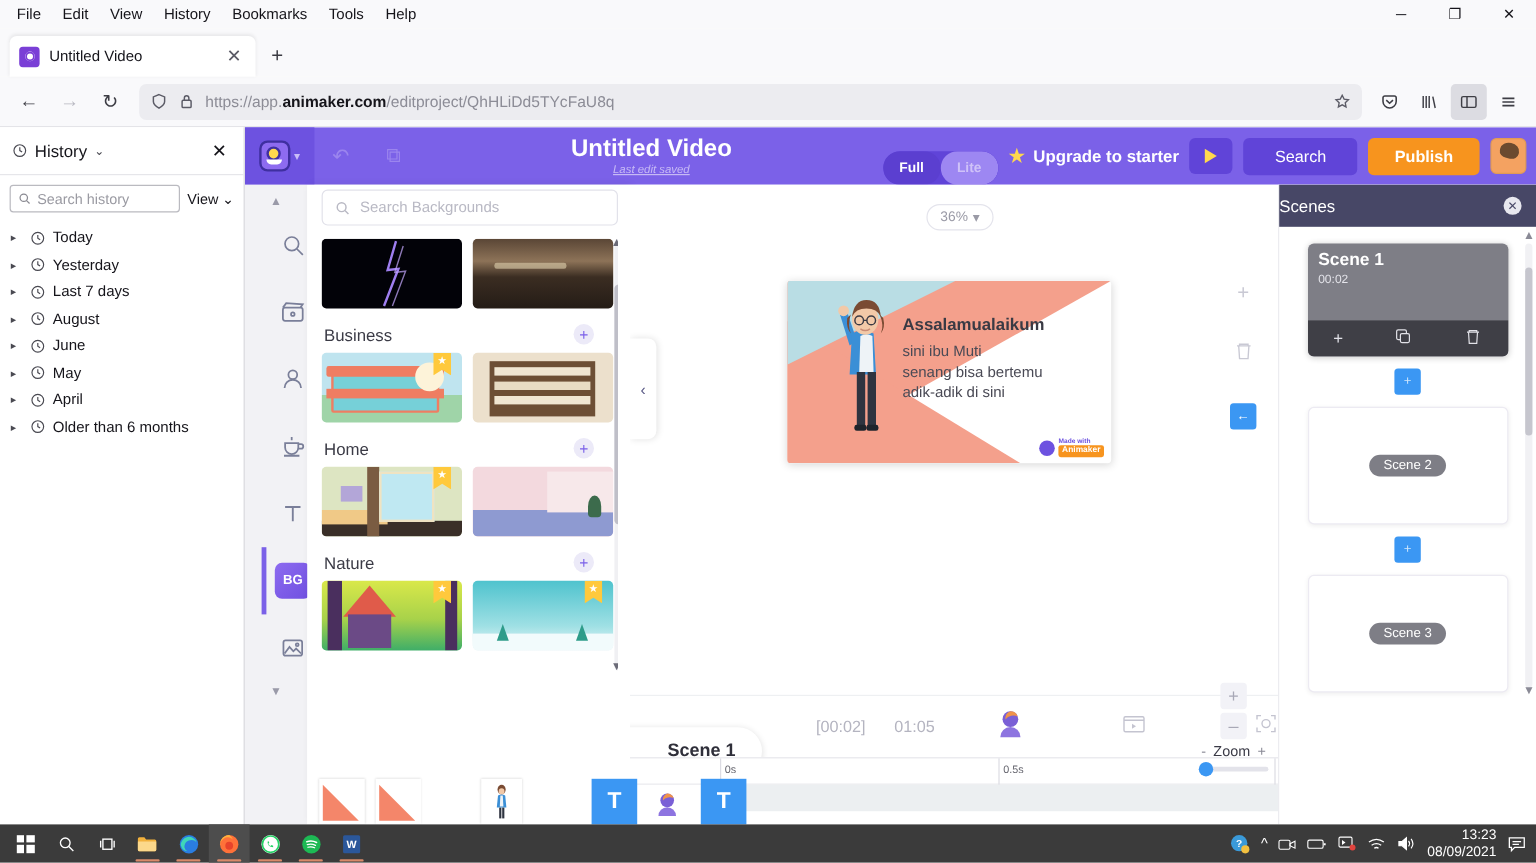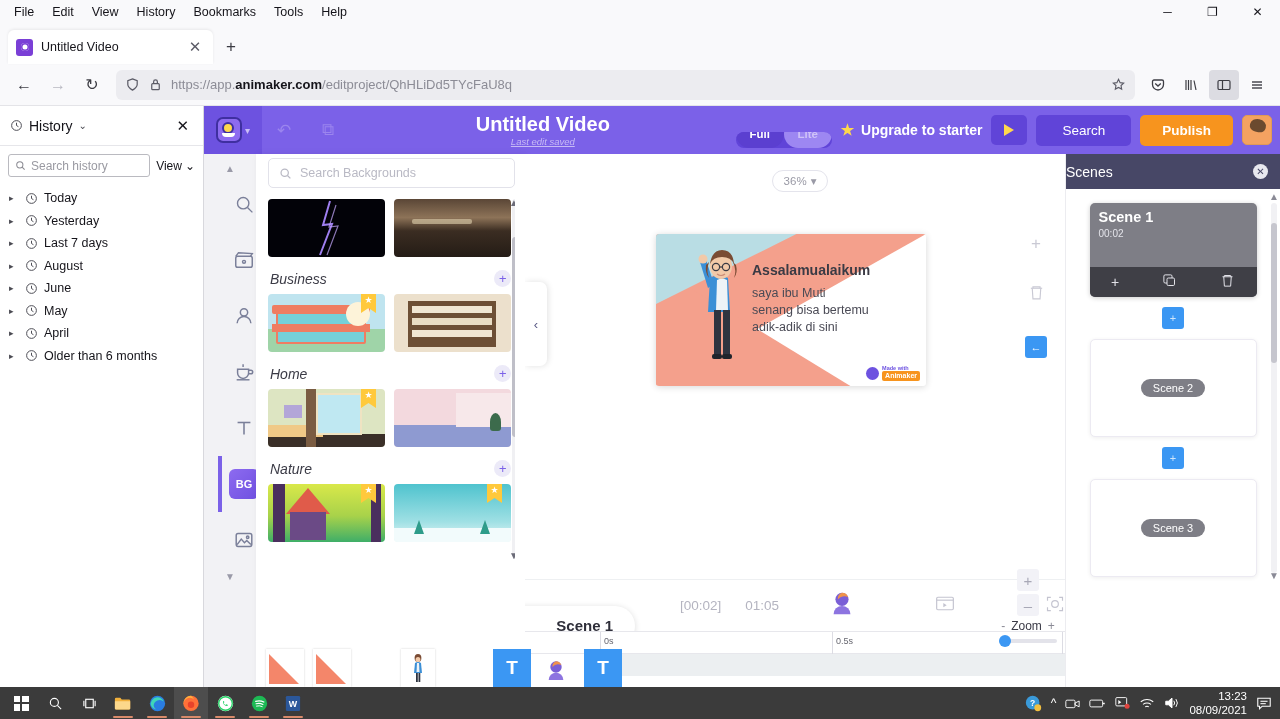--- a/index.html
+++ b/index.html
@@ -146,21 +146,21 @@
   .am-tool { width: 44px; height: 48px; display:flex; align-items:center;
     justify-content:center; color: #9b85ee; font-size: 17px; }
   .am-title-wrap { flex: 1; text-align: center; }
   .am-title { font-size: 20px; font-weight: 700; color: #ffffff; line-height:1.1;}
   .am-subtitle {
     font-size: 9.5px; color: #c7baf5; font-style: italic;
     text-decoration: underline; margin-top: 1px;
   }
   .am-right { display: flex; align-items: center; gap: 9px; }
   .am-toggle {
-    display: flex; background: #6044d8; border-radius: 16px; height: 16px;
+    display: flex; background: #6044d8; border-radius: 16px; height: 28px;
     align-items: flex-end; overflow: hidden; width: 96px; margin-top: 20px;
   }
   .am-toggle span {
     flex: 1; text-align: center; font-size: 11.5px; font-weight: 700;
     color: #c0aff5; line-height: 28px;
   }
   .am-toggle span.on { background: #5b3fd0; color: #ffffff; border-radius:16px; height:28px;}
   .am-toggle span.off { background: #9d87f2; color:#cfc2f8; border-radius:16px; height:28px;}
   .am-upgrade {
     display: flex; align-items: center; gap: 7px; font-size: 14px;
@@ -232,22 +232,21 @@
   }
   .bg-search-ph { font-size: 12.5px; color: #b9b9c4; }
   .bg-scrollarea { position: relative; height: 360px; overflow: hidden; }
   .bg-row { display: flex; gap: 9px; margin-bottom: 4px; }
   .bg-thumb {
     width: 117px; height: 58px; border-radius: 4px; overflow: hidden;
     position: relative; flex: none; background:#ddd;
   }
   .bg-cat {
     display: flex; align-items: center; justify-content: space-between;
-    margin: 13px 4px 7px 2px;
-    font-style: italic;
+    margin: 13px 20px 7px 2px;
   }
   .bg-cat-name { font-size: 14px; color: #3b3b46; }
   .bg-plus {
     width: 17px; height: 17px; border-radius: 50%; background: #eceaf8;
     color: #7b61e8; font-size: 13px; display: flex; align-items: center;
     justify-content: center; line-height: 1;
   }
   .crown {
     position: absolute; top: 0; right: 9px; width: 15px; height: 19px;
     background: #ffc93c; clip-path: polygon(0 0,100% 0,100% 100%,50% 74%,0 100%);
@@ -819,21 +818,21 @@
           <path d="M25 14 q-3 9 0 16 q-4 -5 -3 -13z" fill="#7a4b33"></path>
           <path d="M49 14 q4 9 1 16 q4 -5 2 -13z" fill="#7a4b33"></path>
           <circle cx="32" cy="19" r="3.6" fill="none" stroke="#3a3a44" stroke-width="1.2"></circle>
           <circle cx="42" cy="19" r="3.6" fill="none" stroke="#3a3a44" stroke-width="1.2"></circle>
           <line x1="35.6" y1="19" x2="38.4" y2="19" stroke="#3a3a44" stroke-width="1.2"></line>
           <path d="M33 26 q4 3 8 0" stroke="#c98c76" stroke-width="1.2" fill="none"></path>
         </svg>
 
         <div class="canvas-text">
           <div class="ct-head">Assalamualaikum</div>
-          <div class="ct-body">saya ibu Muti</div>
+          <div class="ct-body">sini ibu Muti</div>
           <div class="ct-body">senang bisa bertemu</div>
           <div class="ct-body">adik-adik di sini</div>
         </div>
 
         <div class="wm">
           <div class="wm-dot"></div>
           <div>
             <div class="wm-top">Made with</div>
             <div class="wm-txt">Animaker</div>
           </div>

